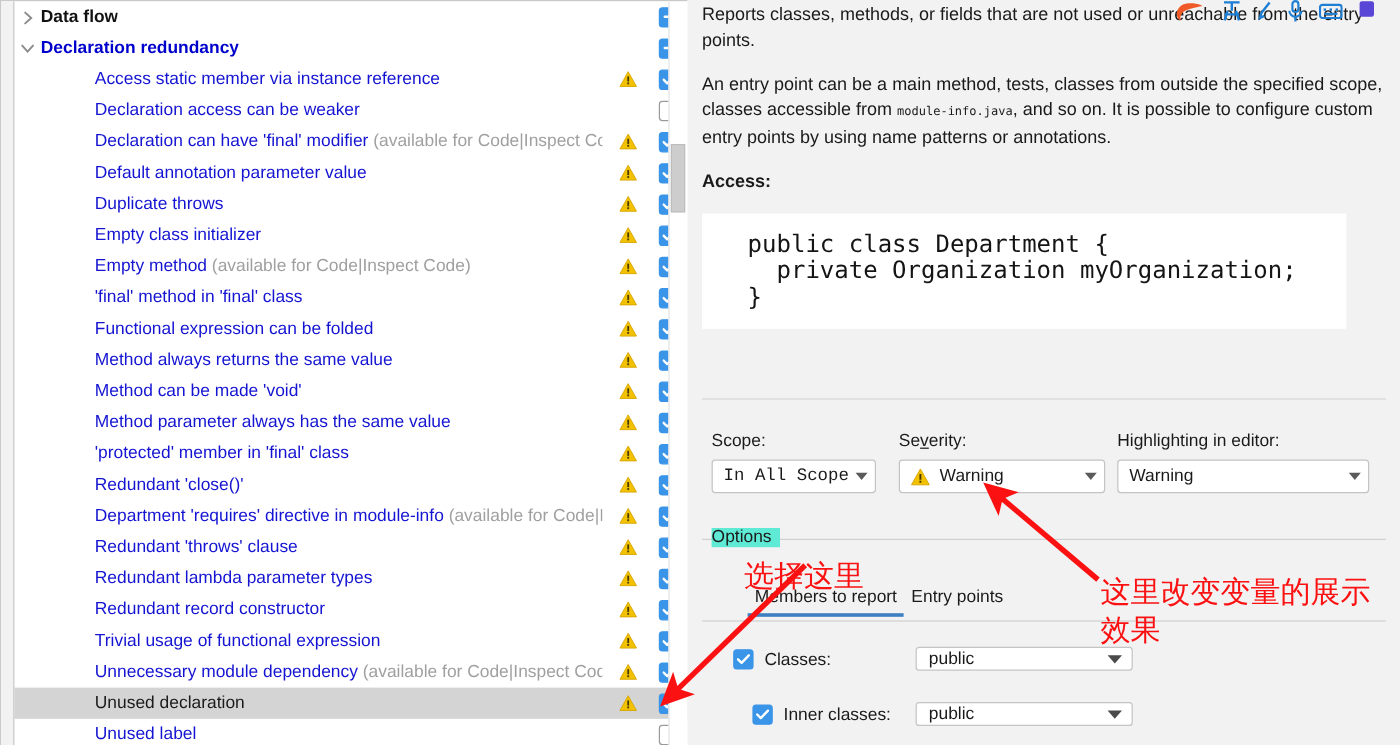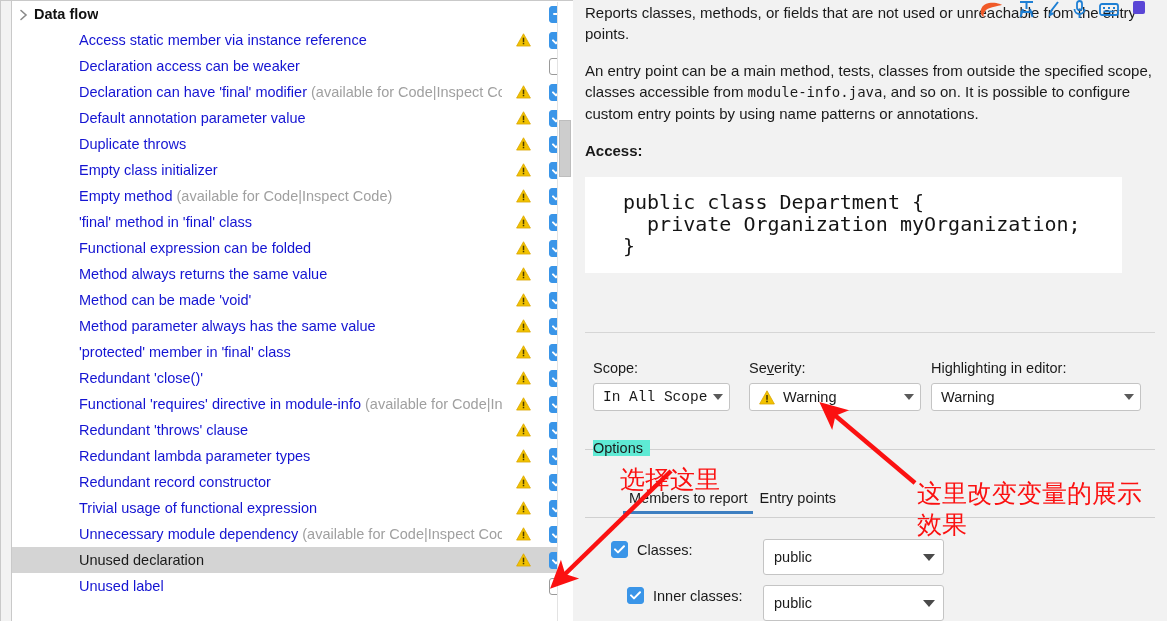--- a/index.html
+++ b/index.html
@@ -82,21 +82,21 @@
     background:#f2f2f2;box-sizing:border-box;
   }
 
   
   #desc-area{
     position:absolute;left:12px;top:2px;width:570px;height:322px;
     overflow:hidden;
   }
   #desc-area p{margin:0 0 16px 0;font-size:15px;line-height:21px;color:#1a1a1a;}
   #desc-area p:last-child{margin-bottom:0;}
-  code.mono{font-family:"DejaVu Sans Mono","Liberation Mono",monospace;font-size:14px;}
+  code.mono{font-family:"DejaVu Sans Mono","Liberation Mono",monospace;font-size:10px;}
   .ex-title{font-weight:bold;font-size:14.5px;margin:0 0 8px 0;}
   #example-box{
     background:#ffffff;padding:14px 0 16px 0;width:537px;box-sizing:border-box;
   }
   #example-box pre{
     margin:0;padding:0 0 0 38px;
     font-family:"DejaVu Sans Mono","Liberation Mono",monospace;
     font-size:20px;line-height:22px;color:#141414;
   }
 
@@ -147,21 +147,21 @@
   }
   #tab-underline{
     position:absolute;left:12px;top:77px;width:570px;height:1px;background:#d0d0d0;
   }
   .opt-row{position:absolute;display:flex;align-items:center;}
   .opt-row .obox{margin-right:9px;}
   .opt-row .olabel{font-size:14.5px;color:#1a1a1a;}
   #opt-classes{left:38px;top:101px;}
   #opt-inner{left:54px;top:147px;}
   .opt-combo{
-    position:absolute;height:36px;box-sizing:border-box;width:181px;
+    position:absolute;height:20px;box-sizing:border-box;width:181px;
     background:#ffffff;border:1px solid #c4c4c4;border-radius:3px;
     display:flex;align-items:center;padding:0 8px 0 10px;font-size:14.5px;
   }
   #combo-classes{left:190px;top:99px;}
   #combo-inner{left:190px;top:145px;}
 
   
   #annotations{position:absolute;left:0;top:0;width:1167px;height:621px;pointer-events:none;}
   .cn-note{
     position:absolute;color:#fb1111;font-family:"DejaVu Sans","Liberation Sans",sans-serif;
@@ -189,20 +189,32 @@
               <path d="M2 1.5 L7 6 L2 10.5" stroke="#8a8a8a" stroke-width="1.6" fill="none" stroke-linecap="round"></path>
             </svg></span>
           <span class="lbl">Data flow</span>
           <span class="warn-col"></span>
           <span class="chk-col">
             <span class="cbox partial">
               <span class="dash"></span>
             </span>
           </span>
         </div>
+        <div class="tree-row group">
+          <span class="twisty"><svg width="12" height="9" viewBox="0 0 12 9">
+              <path d="M1.5 2 L6 7 L10.5 2" stroke="#8a8a8a" stroke-width="1.6" fill="none" stroke-linecap="round"></path>
+            </svg></span>
+          <span class="lbl">Declaration redundancy</span>
+          <span class="warn-col"></span>
+          <span class="chk-col">
+            <span class="cbox partial">
+              <span class="dash"></span>
+            </span>
+          </span>
+        </div>
         <div class="tree-row">
           <span class="clip"><span class="lbl">Access static member via instance reference</span></span>
           <span class="warn-col">
             <svg width="15" height="14" viewBox="0 0 16 15">
               <path d="M8 0.8 L15.4 14 L0.6 14 Z" fill="#f2c200" stroke="#d8a400" stroke-width="0.8"></path>
               <rect x="7.2" y="5" width="1.6" height="4.6" fill="#4a3a00"></rect>
               <rect x="7.2" y="10.4" width="1.6" height="1.7" fill="#4a3a00"></rect>
             </svg>
           </span>
           <span class="chk-col">
@@ -418,21 +430,21 @@
           </span>
           <span class="chk-col">
             <span class="cbox on">
               <svg width="11" height="9" viewBox="0 0 11 9">
                 <path d="M1 4.4 L4 7.4 L10 1.2" stroke="#ffffff" stroke-width="2" fill="none" stroke-linecap="round" stroke-linejoin="round"></path>
               </svg>
             </span>
           </span>
         </div>
         <div class="tree-row">
-          <span class="clip"><span class="lbl">Functional 'requires' directive in module-info</span><span class="avail"> (available for Code|Inspect Code)</span></span>
+          <span class="clip"><span class="lbl">Department 'requires' directive in module-info</span><span class="avail"> (available for Code|Inspect Code)</span></span>
           <span class="warn-col">
             <svg width="15" height="14" viewBox="0 0 16 15">
               <path d="M8 0.8 L15.4 14 L0.6 14 Z" fill="#f2c200" stroke="#d8a400" stroke-width="0.8"></path>
               <rect x="7.2" y="5" width="1.6" height="4.6" fill="#4a3a00"></rect>
               <rect x="7.2" y="10.4" width="1.6" height="1.7" fill="#4a3a00"></rect>
             </svg>
           </span>
           <span class="chk-col">
             <span class="cbox on">
               <svg width="11" height="9" viewBox="0 0 11 9">

